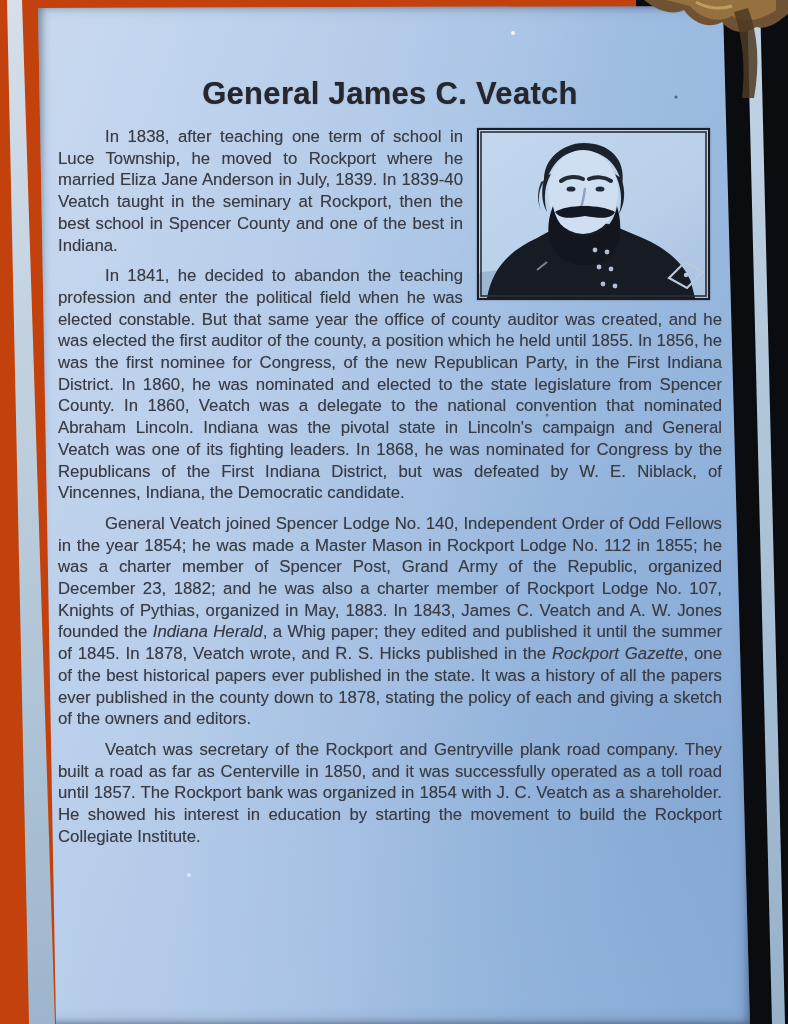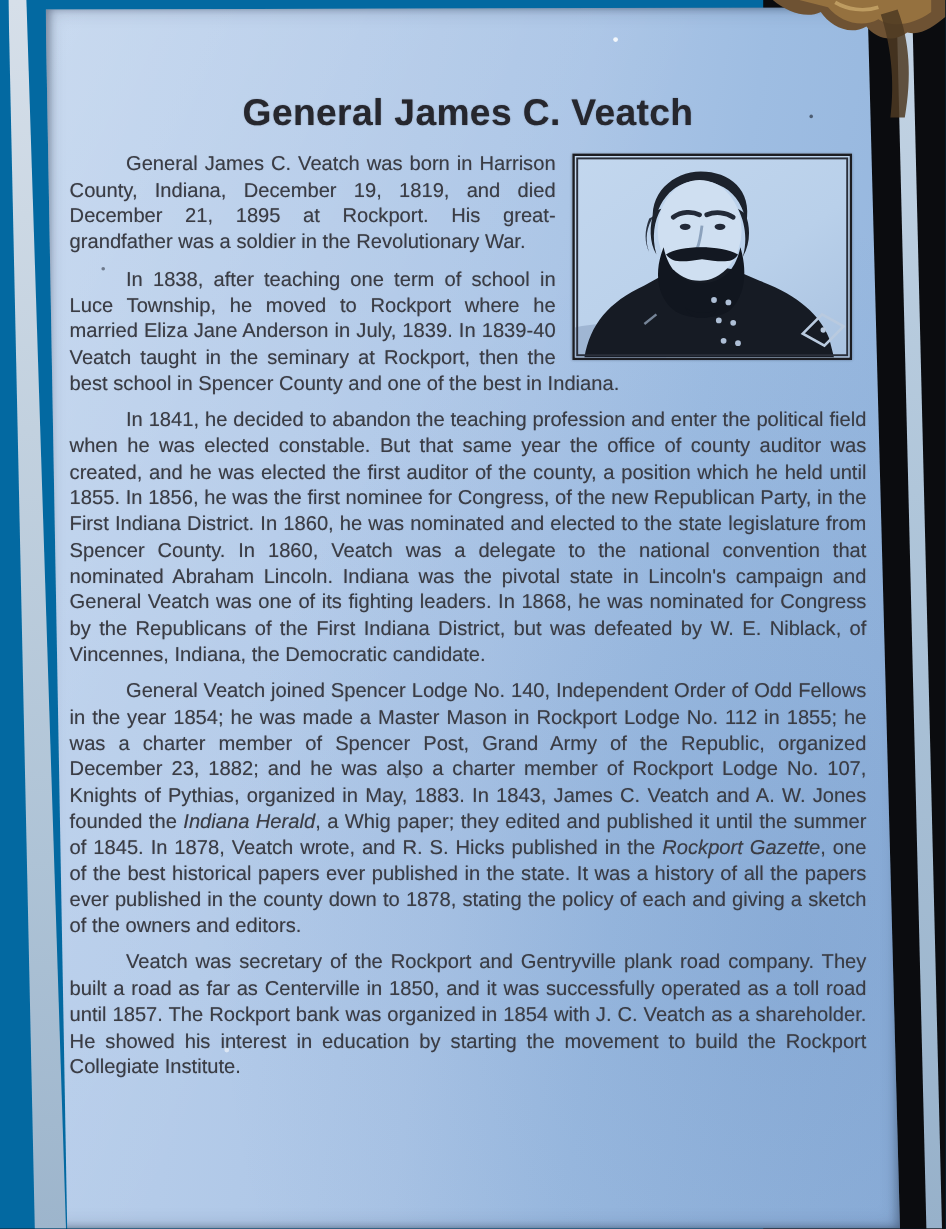--- a/index.html
+++ b/index.html
@@ -2,21 +2,21 @@
 <html><head>
 <meta charset="utf-8">
 <style>
   html, body {
     margin: 0; padding: 0;
     width: 788px; height: 1024px;
     overflow: hidden;
     background: #0b0c0f;
     font-family: "Liberation Sans", sans-serif;
   }
-  .scene { position: relative; width: 636px; height: 1024px; background: #0369a1; }
+  .scene { position: relative; width: 636px; height: 1024px; background: #c2410c; }
 
   
   .strip { position: absolute; top: 0; height: 1024px; }
   .strip.left {
     left: 5px; width: 52px;
     background: linear-gradient(180deg, #d6dfe9 0%, #c2d1df 35%, #aec3d6 70%, #9db5cc 100%);
     clip-path: polygon(2px 0, 17px 0, 50px 1024px, 24px 1024px);
   }
   .strip.right {
     left: 744px; width: 44px;
@@ -141,21 +141,20 @@
 
             <path d="M190,148 L206,132 L224,142 L208,158 Z" fill="none" stroke="#b9cadf" stroke-width="2.2"></path>
             <circle cx="207" cy="145" r="2.2" fill="#b9cadf"></circle>
 
             <path d="M58,140 L68,132" stroke="#9fb2ca" stroke-width="2" opacity="0.7"></path>
 
             <rect x="2" y="2" width="225" height="164" fill="none" stroke="#2a2f3a" stroke-width="1.6"></rect>
           </svg>
         </div>
 
-        <p><span>General James C. Veatch was born in Harrison County, Indiana, December 19, 1819, and died December 21, 1895 at Rockport.  His great-grandfather was a soldier in the Revolutionary War.</span></p>
         <p><span>In 1838, after teaching one term of school in Luce Township, he moved to Rockport where he married Eliza Jane Anderson in July, 1839.  In 1839-40 Veatch taught in the seminary at Rockport, then the best school in Spencer County and one of the best in Indiana.</span></p>
         <p><span>In 1841, he decided to abandon the teaching profession and enter the political field when he was elected constable.  But that same year the office of county auditor was created, and he was elected the first auditor of the county, a position which he held until 1855.  In 1856, he was the first nominee for Congress, of the new Republican Party, in the First Indiana District.  In 1860, he was nominated and elected to the state legislature from Spencer County.  In 1860, Veatch was a delegate to the national convention that nominated Abraham Lincoln.  Indiana was the pivotal state in Lincoln's campaign and General Veatch was one of its fighting leaders.  In 1868, he was nominated for Congress by the Republicans of the First Indiana District, but was defeated by W. E. Niblack, of Vincennes, Indiana, the Democratic candidate.</span></p>
         <p><span>General Veatch joined Spencer Lodge No. 140, Independent Order of Odd Fellows in the year 1854; he was made a Master Mason in Rockport Lodge No. 112 in 1855; he was a charter member of Spencer Post, Grand Army of the Republic, organized December 23, 1882; and he was also a charter member of Rockport Lodge No. 107, Knights of Pythias, organized in May, 1883.  In 1843, James C. Veatch and A. W. Jones founded the </span><em>Indiana Herald</em><span>, a Whig paper; they edited and published it until the summer of 1845.  In 1878, Veatch wrote, and R. S. Hicks published in the </span><em>Rockport Gazette</em><span>, one of the best historical papers ever published in the state.  It was a history of all the papers ever published in the county down to 1878, stating the policy of each and giving a sketch of the owners and editors.</span></p>
         <p><span>Veatch was secretary of the Rockport and Gentryville plank road company.  They built a road as far as Centerville in 1850, and it was successfully operated as a toll road until 1857.  The Rockport bank was organized in 1854 with J. C. Veatch as a shareholder.  He showed his interest in education by starting the movement to build the Rockport Collegiate Institute.</span></p>
 
       </div>
     </div>
 
     <div class="speck"></div>
   </div>

